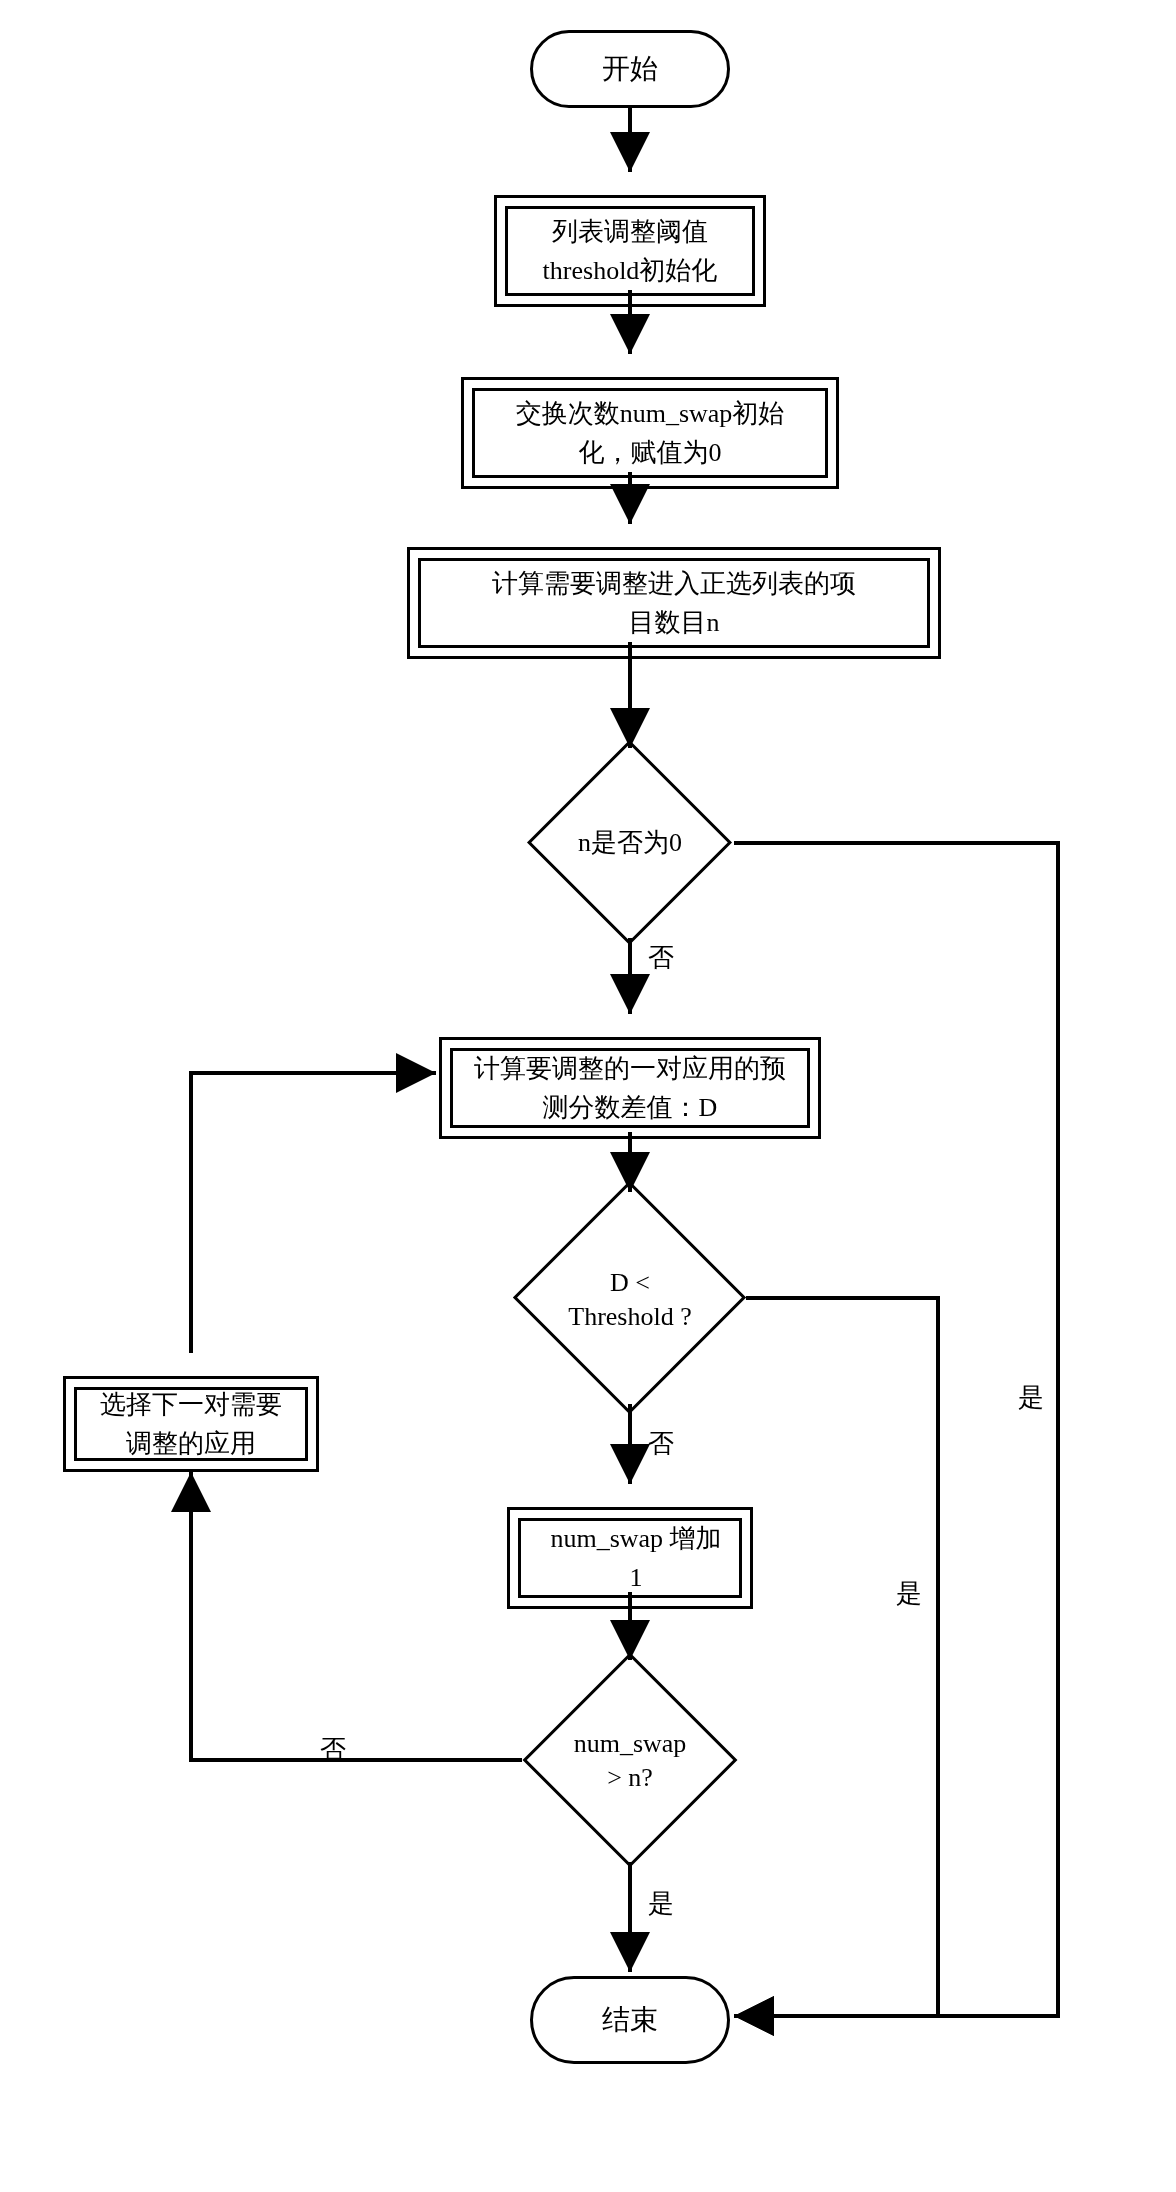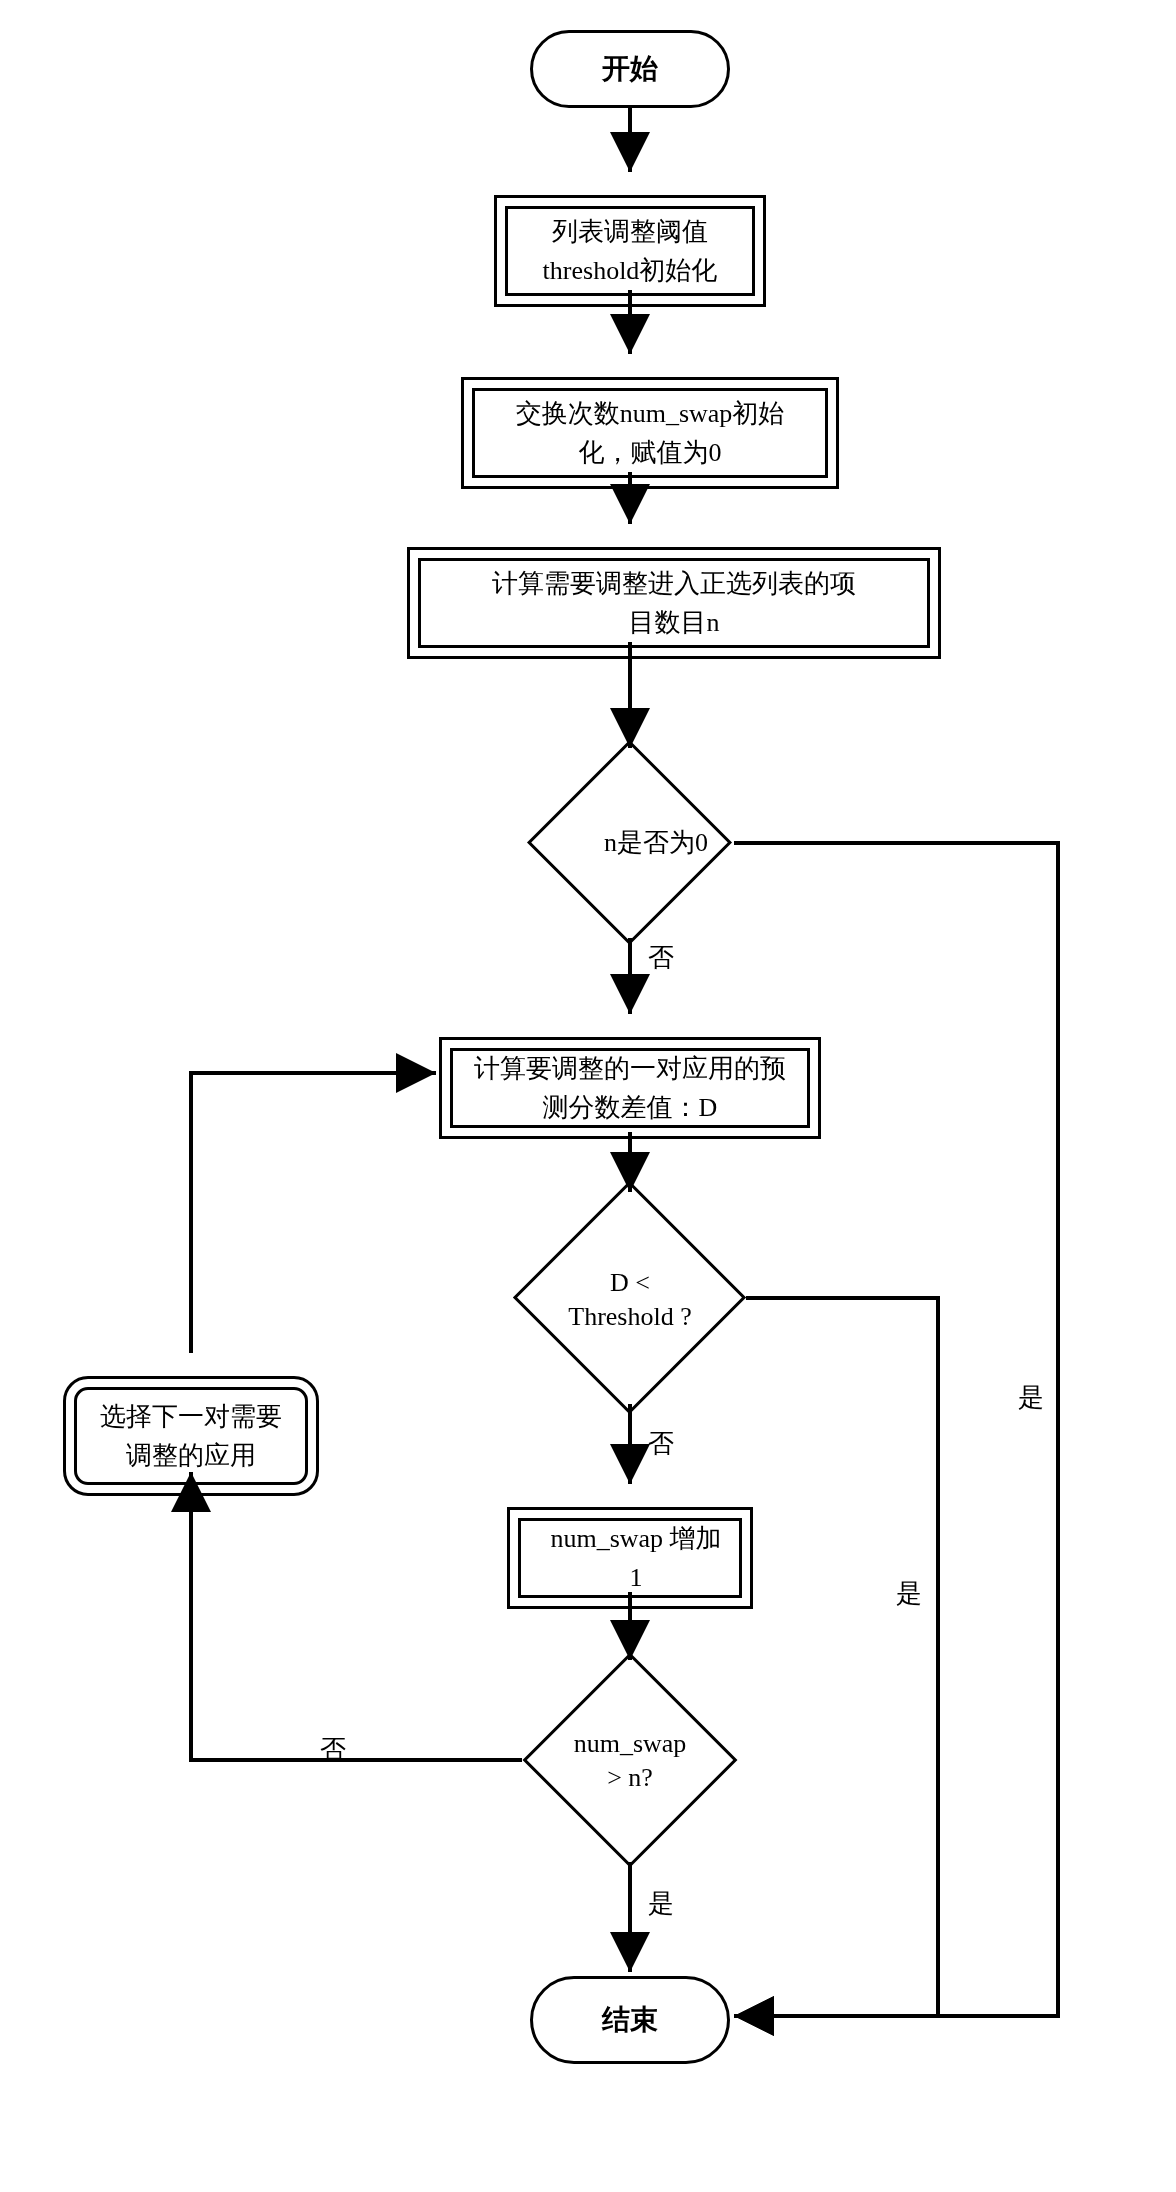--- a/index.html
+++ b/index.html
@@ -14,21 +14,21 @@
     position: absolute;
     display: flex;
     align-items: center;
     justify-content: center;
     text-align: center;
   }
   .terminator {
     border: 3px solid #000;
     border-radius: 999px;
     font-size: 28px;
-    font-weight: bold;
+    font-weight: normal;
     background: #fff;
   }
   .process {
     border: 3px solid #000;
     outline: 3px solid #000;
     outline-offset: 8px;
     font-size: 26px;
     line-height: 1.5;
     background: #fff;
     margin-top: 20px;
@@ -77,21 +77,21 @@
   <span>交换次数num_swap初始
 化，赋值为0</span>
 </div>
 
 <div class="node process" style="left:418px; top:538px; width:512px; height:90px; white-space:pre-line;">
   <span>计算需要调整进入正选列表的项
 目数目n</span>
 </div>
 
 <div class="diamond" style="left:557px; top:770px; width:145px; height:145px;"></div>
-<div class="diamond-label" style="left:556px; top:798px; width:200px; height:90px;">
+<div class="diamond-label" style="left:530px; top:798px; width:200px; height:90px;">
   <span>n是否为0</span>
 </div>
 
 <div class="node process" style="left:450px; top:1028px; width:360px; height:80px; white-space:pre-line;">
   <span>计算要调整的一对应用的预
 测分数差值：D</span>
 </div>
 
 <div class="diamond" style="left:547px; top:1215px; width:165px; height:165px;"></div>
 <div class="diamond-label" style="left:520px; top:1255px; width:220px; height:90px; white-space:pre-line;">
@@ -103,21 +103,21 @@
   <span>num_swap 增加
 1</span>
 </div>
 
 <div class="diamond" style="left:554px; top:1684px; width:152px; height:152px;"></div>
 <div class="diamond-label" style="left:520px; top:1716px; width:220px; height:90px; white-space:pre-line;">
   <span>num_swap
 &gt; n?</span>
 </div>
 
-<div class="node process" style="left:74px; top:1367px; width:234px; height:98px; white-space:pre-line;border-radius:14px;">
+<div class="node process" style="left:74px; top:1367px; width:234px; height:74px; white-space:pre-line;">
   <span>选择下一对需要
 调整的应用</span>
 </div>
 
 <div class="node terminator" style="left:530px; top:1976px; width:200px; height:88px;">
   <span>结束</span>
 </div>
 
 <div class="edge-label" style="left:648px; top:940px;">
   <span>否</span>

